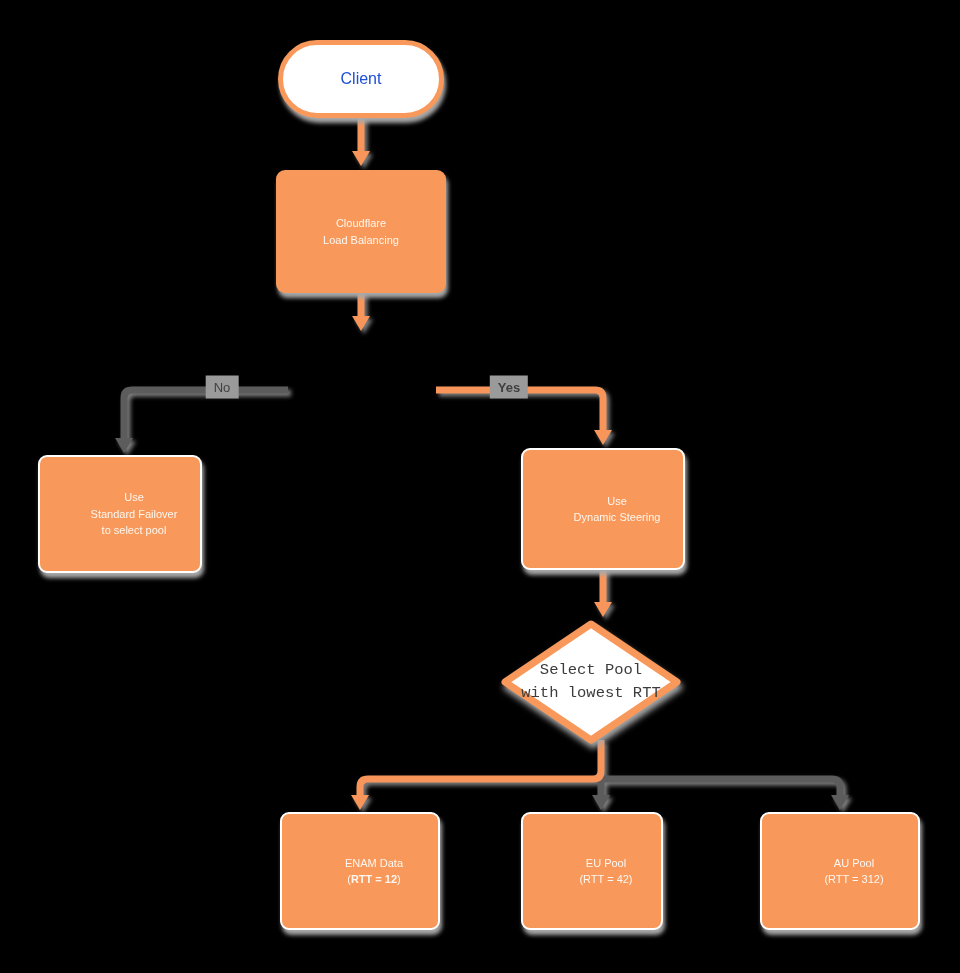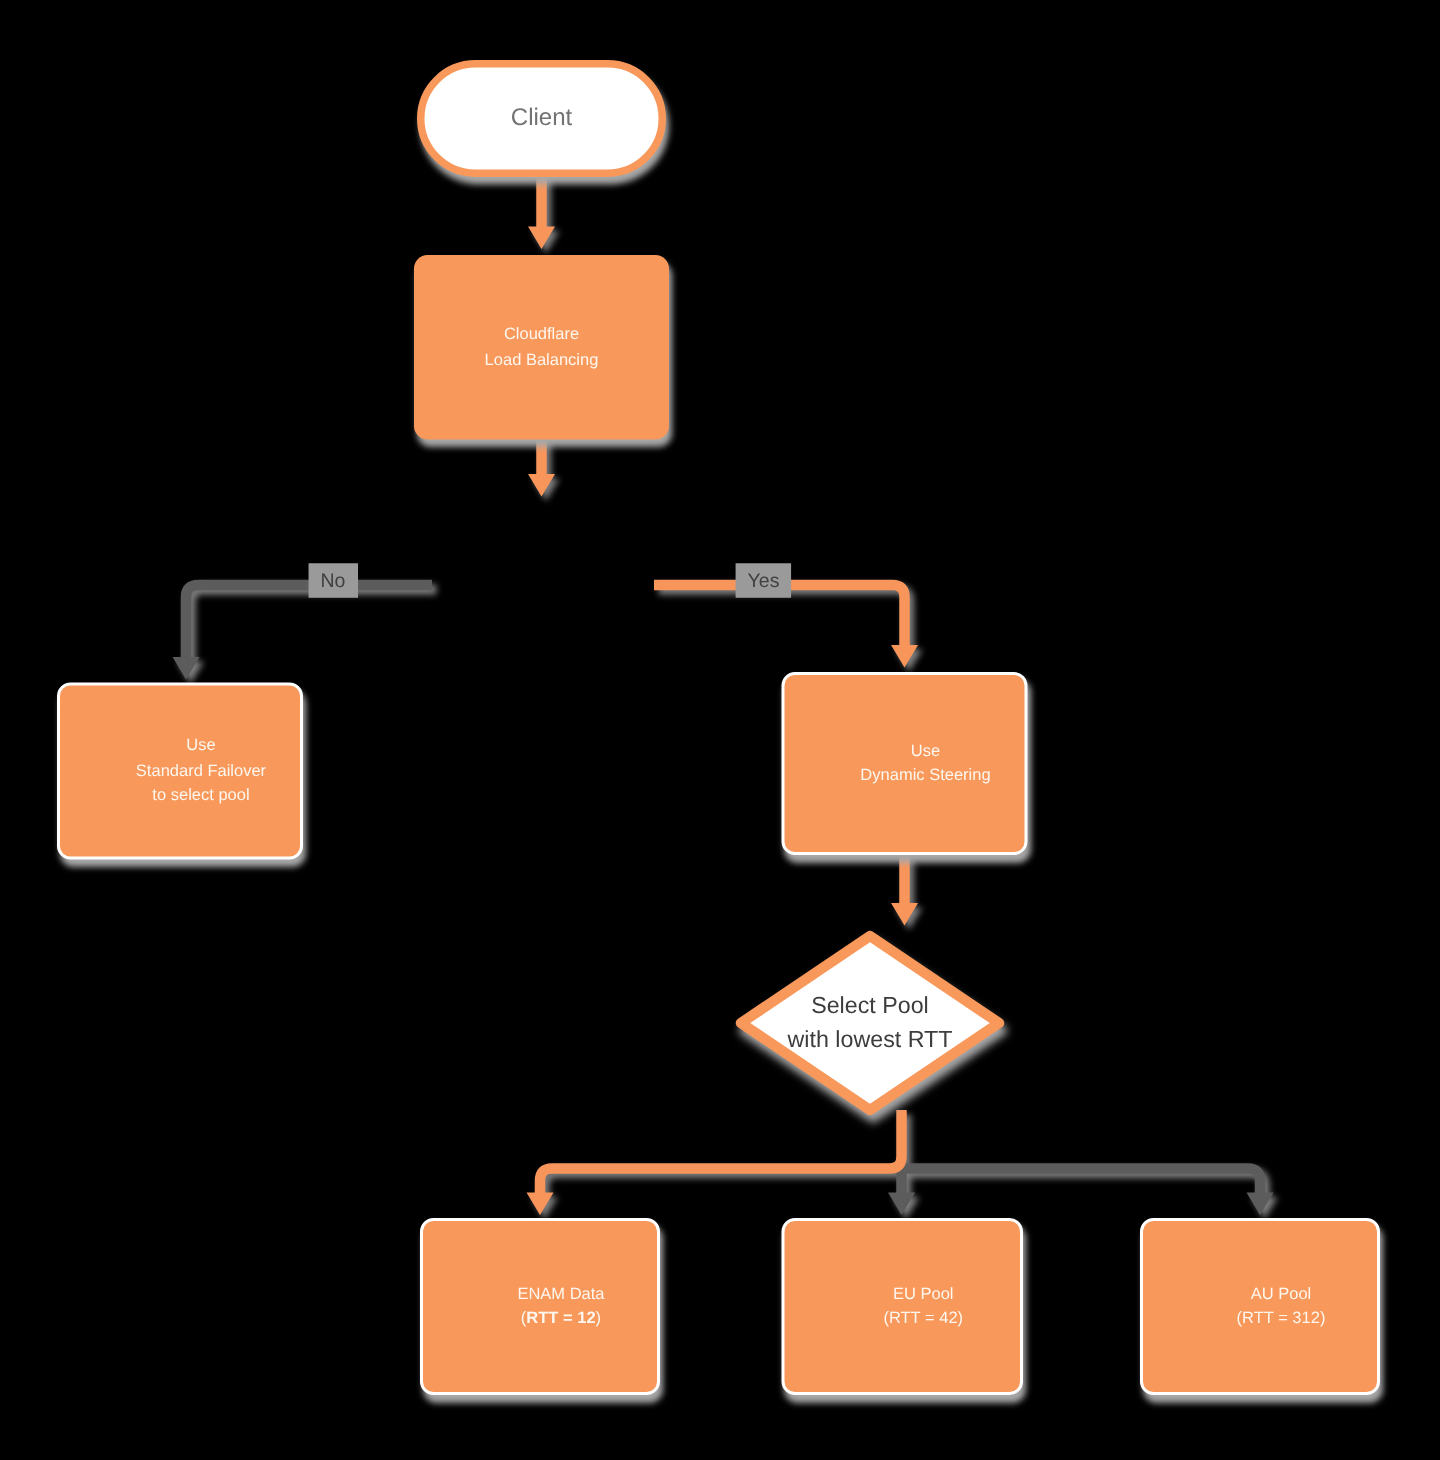--- a/index.html
+++ b/index.html
@@ -12,21 +12,21 @@
          filter:drop-shadow(3px 3px 2px rgba(168,168,168,0.75));}
   
   .node{position:absolute;display:flex;align-items:center;justify-content:center;
         text-align:center;box-sizing:border-box;z-index:2;}
   
   .proc{background:#F8985A;color:#FDF7EF;border-radius:9px;
         box-shadow:2px 5px 4px #A8A8A8;font-size:11px;line-height:1.5;}
   .proc.bordered{border:2px solid #FFFFFF;padding-left:28px;}
   
   .terminator{background:#FFFFFF;border:5px solid #F8985A;border-radius:40px;
-              color:#737373;box-shadow:2px 5px 4px #A8A8A8;font-size:16px;}
+              color:#1d4ed8;box-shadow:2px 5px 4px #A8A8A8;font-size:16px;}
   
   .decision{background:transparent;}
   .decision svg{position:absolute;left:0;top:0;width:100%;height:100%;
                 filter:drop-shadow(2px 5px 3px #A8A8A8);}
   .decision .txt{position:relative;color:#3D3D3D;font-size:15.5px;line-height:1.5;z-index:1;}
   
   .edge-label{position:absolute;transform:translate(-50%,-50%);z-index:3;
               background:#9A9A9A;color:#404040;font-size:13px;line-height:1;
               padding:5px 8px;}
   .b{font-weight:bold;}
@@ -82,55 +82,55 @@
 
   <div class="node proc" style="left:276px;top:170px;width:170px;height:123px;">
     <div>
       <div>Cloudflare</div>
       <div>Load Balancing</div>
     </div>
   </div>
 
 
   <div class="edge-label" style="left:222px;top:387px;">No</div>
-  <div class="edge-label" style="left:509px;top:387px;">Yes</div>
+  <div class="edge-label" style="left:509px;top:387px;font-weight:bold;">Yes</div>
 
   <div class="node proc bordered" style="left:38px;top:455px;width:164px;height:118px;">
     <div>
       <div>Use</div>
       <div>Standard Failover</div>
       <div>to select pool</div>
     </div>
   </div>
 
   <div class="node proc bordered" style="left:521px;top:448px;width:164px;height:122px;">
     <div>
       <div>Use</div>
       <div>Dynamic Steering</div>
     </div>
   </div>
 
-  <div class="node decision" style="left:490px;top:620px;width:180px;height:124px;">
+  <div class="node decision" style="left:501px;top:620px;width:180px;height:124px;font-family:Liberation Mono, monospace;">
     <svg viewBox="0 0 180 124">
       <polygon points="90,4 176,62 90,120 4,62" fill="#FFFFFF" stroke="#F8985A" stroke-width="7" stroke-linejoin="round"></polygon>
     </svg>
     <div class="txt">
       <div>Select Pool</div>
       <div>with lowest RTT</div>
     </div>
   </div>
 
   <div class="node proc bordered" style="left:280px;top:812px;width:160px;height:118px;">
     <div>
       <div>ENAM Data</div>
       <div><span>(</span><span class="b">RTT = 12</span><span>)</span></div>
     </div>
   </div>
 
-  <div class="node proc bordered" style="left:521px;top:812px;width:161px;height:118px;">
+  <div class="node proc bordered" style="left:521px;top:812px;width:142px;height:118px;">
     <div>
       <div>EU Pool</div>
       <div>(RTT = 42)</div>
     </div>
   </div>
 
   <div class="node proc bordered" style="left:760px;top:812px;width:160px;height:118px;">
     <div>
       <div>AU Pool</div>
       <div>(RTT = 312)</div>

